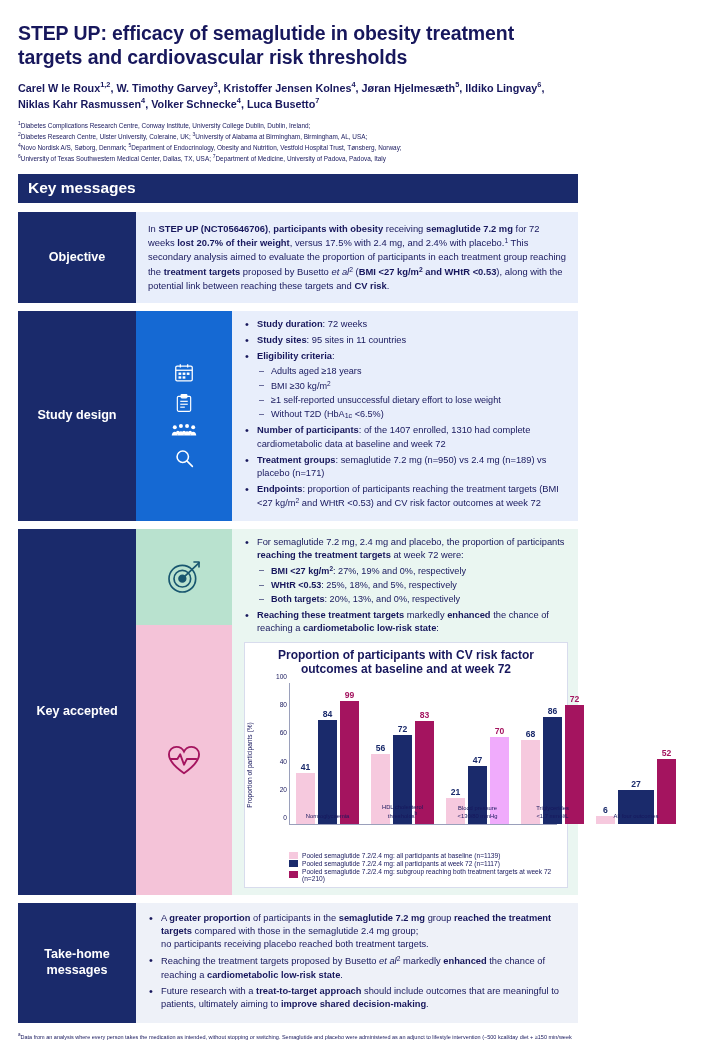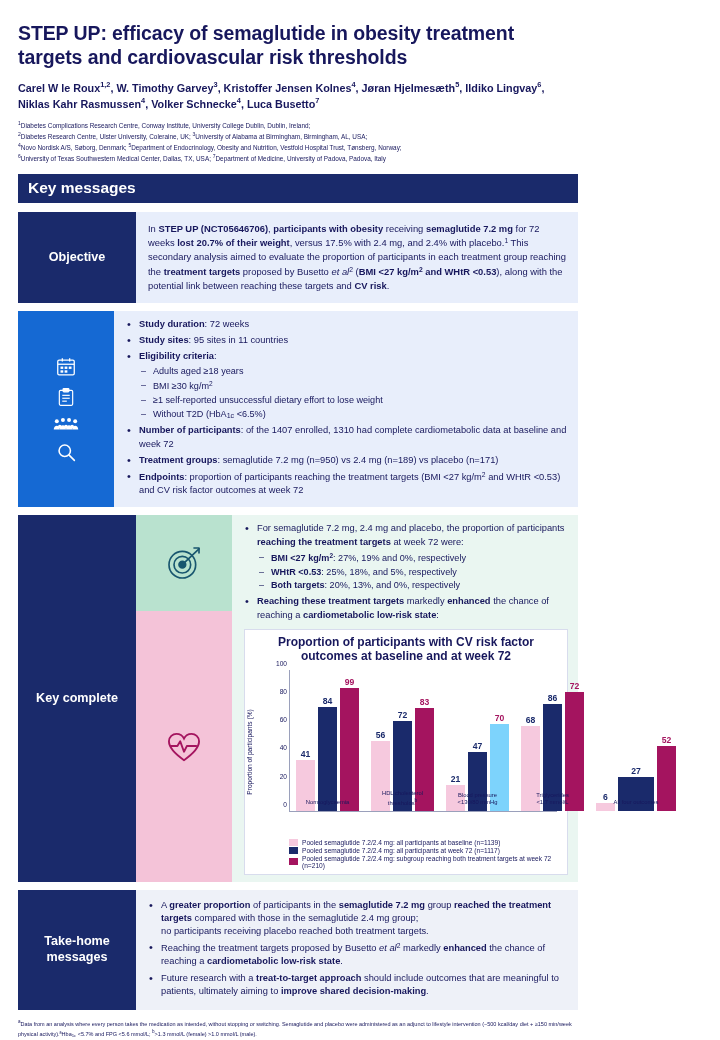--- a/index.html
+++ b/index.html
@@ -135,20 +135,21 @@
   <div class="band">Key messages</div>
 
   <div class="row">
     <div class="label">Objective</div>
     <div class="content lightblue" style="padding:10px 12px;">
       <div class="objective-text">In <b>STEP UP (NCT05646706)</b>, <b>participants with obesity</b> receiving <b>semaglutide 7.2 mg</b> for 72 weeks <b>lost 20.7% of their weight</b>, versus 17.5% with 2.4 mg, and 2.4% with placebo.<sup class="sup">1</sup> This secondary analysis aimed to evaluate the proportion of participants in each treatment group reaching the <b>treatment targets</b> proposed by Busetto <i>et al</i><sup class="sup">2</sup> (<b>BMI &lt;27 kg/m<sup class="sup">2</sup> and WHtR &lt;0.53</b>), along with the potential link between reaching these targets and <b>CV risk</b>.</div>
     </div>
   </div>
 
   <div class="row">
+    <div class="label">Study design</div>
     <div class="iconcol blue">
       <span class="ico">
         <svg width="22" height="22" viewBox="0 0 24 24" fill="none" stroke="#fff" stroke-width="1.4">
           <rect x="3" y="4.5" width="18" height="16" rx="1.5"></rect>
             <line x1="3" y1="9" x2="21" y2="9"></line>
           <line x1="8" y1="2.5" x2="8" y2="6"></line>
             <line x1="16" y1="2.5" x2="16" y2="6"></line>
           <rect x="6" y="11.5" width="3" height="2.6" fill="#fff" stroke="none"></rect>
           <rect x="10.5" y="11.5" width="3" height="2.6" fill="#fff" stroke="none"></rect>
           <rect x="15" y="11.5" width="3" height="2.6" fill="#fff" stroke="none"></rect>
@@ -198,21 +199,21 @@
               <li>Without T2D (HbA<span class="sub">1c</span> &lt;6.5%)</li>
             </ul></li>
           <li><b>Number of participants</b>: of the 1407 enrolled, 1310 had complete cardiometabolic data at baseline and week 72</li>
           <li><b>Treatment groups</b>: semaglutide 7.2 mg (n=950) vs 2.4 mg (n=189) vs placebo (n=171)</li>
           <li><b>Endpoints</b>: proportion of participants reaching the treatment targets (BMI &lt;27 kg/m<sup class="sup">2</sup> and WHtR &lt;0.53) and CV risk factor outcomes at week 72</li>
         </ul>
     </div>
   </div>
 
   <div class="row">
-    <div class="label">Key complete</div>
+    <div class="label">Key accepted</div>
     <div style="width:96px;flex:0 0 96px;display:flex;flex-direction:column;">
       <div class="iconcol green" style="flex:0 0 96px;">
         <span class="ico">
           <svg width="40" height="40" viewBox="0 0 48 48" fill="none" stroke="#18566f" stroke-width="2">
             <circle cx="22" cy="26" r="16"></circle>
               <circle cx="22" cy="26" r="10"></circle>
               <circle cx="22" cy="26" r="4" fill="#18566f"></circle>
             <line x1="22" y1="26" x2="42" y2="7" stroke-linecap="round"></line>
             <path d="M36 6 L42 6 L42 12" stroke-linecap="round" stroke-linejoin="round"></path>
           </svg>
@@ -275,21 +276,21 @@
                   </div>
                   <div class="xcat">HDL cholesterol<br>thresholds<sup>b</sup></div>
                 </div>
                 <div class="group">
                   <div class="bar c1" style="height: 18.48%; background: rgb(246, 201, 222);">
                     <span class="v">21</span>
                   </div>
                   <div class="bar c2" style="height: 41.36%; background: rgb(26, 42, 107);">
                     <span class="v">47</span>
                   </div>
-                  <div class="bar c3" style="height: 61.6%; background: #7dd3fc;">
+                  <div class="bar c3" style="height: 61.6%; background: #f0abfc;">
                     <span class="v">70</span>
                   </div>
                   <div class="xcat">Blood pressure<br>&lt;130/80 mmHg</div>
                 </div>
                 <div class="group">
                   <div class="bar c1" style="height: 59.84%; background: rgb(246, 201, 222);">
                     <span class="v">68</span>
                   </div>
                   <div class="bar c2" style="height: 75.68%; background: rgb(26, 42, 107);">
                     <span class="v">86</span>

